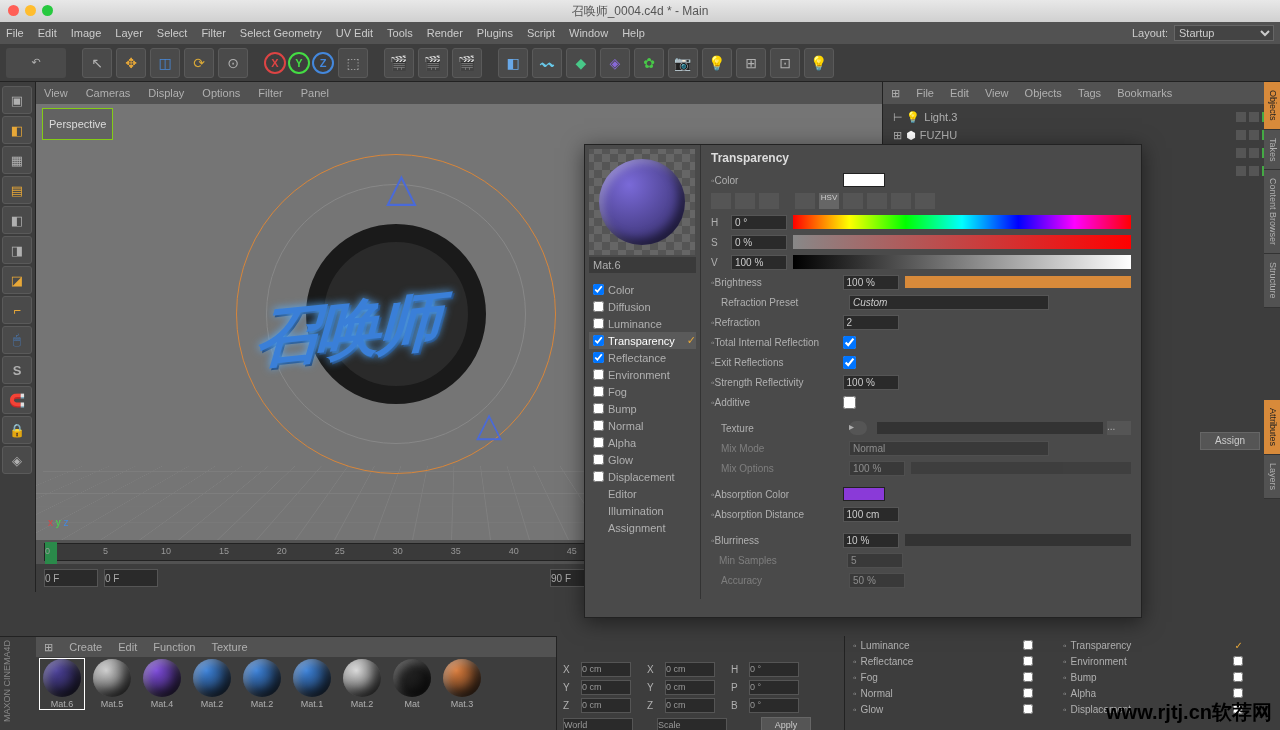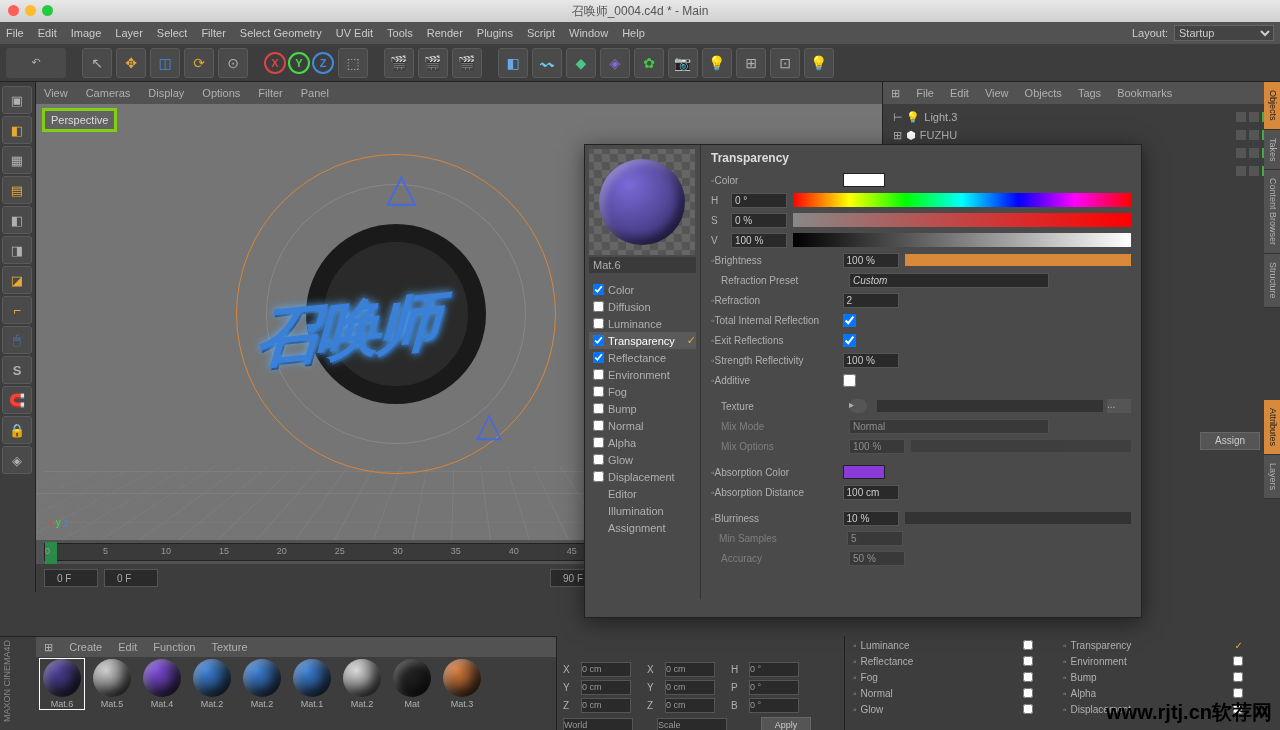--- a/index.html
+++ b/index.html
@@ -18,40 +18,40 @@
 .undo-area { width: 60px; height: 30px; background: #4a4a4a; border-radius: 3px; display: flex; align-items: center; justify-content: center; }
 .xyz { display: flex; gap: 2px; }
 .xyz span { width: 22px; height: 22px; border-radius: 50%; border: 2px solid; display: flex; align-items: center; justify-content: center; font-weight: bold; font-size: 11px; }
 .xyz .x { border-color: #d44; color: #d44; } .xyz .y { border-color: #4d4; color: #4d4; } .xyz .z { border-color: #48d; color: #48d; }
 .main-area { display: flex; height: 510px; }
 .left-tools { width: 36px; background: #3d3d3d; border-right: 1px solid #222; display: flex; flex-direction: column; gap: 2px; padding: 4px 2px; }
 .left-tools .lt { width: 30px; height: 28px; background: #4a4a4a; border: 1px solid #5a5a5a; border-radius: 3px; cursor: pointer; display:flex;align-items:center;justify-content:center;font-size:13px; }
 .viewport-wrap { flex: 1; display: flex; flex-direction: column; }
 .view-menu { height: 22px; background: #525252; display: flex; align-items: center; padding: 0 8px; gap: 18px; }
 .viewport { flex: 1; background: #757575; position: relative; overflow: hidden; }
-.persp-label { position: absolute; top: 4px; left: 6px; color: #ddd; background: rgba(90,90,90,.7); padding: 3px 6px; border: 3px solid #84cc16; }
+.persp-label { position: absolute; top: 4px; left: 6px; color: #ddd; background: rgba(90,90,90,.7); padding: 9px 6px; border: 1px solid #84cc16; }
 .vp-scene { position: absolute; inset: 0; }
 .grid-floor { position: absolute; bottom: 0; left: -20%; right: -20%; height: 50%; background: repeating-linear-gradient(90deg, transparent 0, transparent 38px, #888 38px, #888 39px), repeating-linear-gradient(0deg, transparent 0, transparent 38px, #888 38px, #888 39px); transform: perspective(400px) rotateX(60deg); transform-origin: bottom; opacity: .5; }
 .hud-circle { position: absolute; border-radius: 50%; border: 1px solid #d8863a; }
 .logo3d { position: absolute; left: 26%; top: 42%; font-size: 64px; font-weight: 900; color: #3a7fd8; text-shadow: 0 0 8px #5bb0ff, 2px 2px 0 #1a3a6a; transform: skewX(-8deg) rotate(-6deg); font-style: italic; letter-spacing: -4px; }
 .axis-gizmo { position: absolute; bottom: 12px; left: 12px; font-size: 10px; }
 .right-panel { width: 398px; background: #3d3d3d; border-left: 1px solid #222; }
 .obj-menu { height: 22px; background: #525252; display: flex; align-items: center; padding: 0 8px; gap: 16px; }
 .obj-tree { padding: 4px 2px; }
 .obj-row { display: flex; align-items: center; height: 18px; padding-left: 8px; gap: 4px; cursor: pointer; }
 .obj-row .dots { margin-left: auto; display: flex; gap: 3px; margin-right: 6px; }
 .obj-row .dots i { width: 10px; height: 10px; background: #555; display: block; }
 .obj-row .dots i.on { background: #4a4; }
 .light-ico { color: #fff; }
 .timeline { height: 24px; background: #525252; display: flex; align-items: center; padding: 0 8px; position: relative; }
 .tl-ruler { flex: 1; position: relative; height: 18px; background: #3a3a3a; border: 1px solid #222; }
 .tl-tick { position: absolute; top: 2px; font-size: 9px; color: #999; }
 .tl-marker { position: absolute; left: 0; top: -2px; width: 12px; height: 22px; background: #2a8a4a; }
 .transport { height: 28px; background: #3d3d3d; display: flex; align-items: center; padding: 0 8px; gap: 6px; }
-.frame-in { width: 54px; height: 18px; background: #2a2a2a; border: 1px solid #555; color: #aaa; font-size: 10px; padding: 0 12px; }
+.frame-in { width: 54px; height: 18px; background: #2a2a2a; border: 1px solid #555; color: #aaa; font-size: 10px; padding: 0 0; }
 .tr-btn { width: 24px; height: 20px; background: #4a4a4a; border: 1px solid #5a5a5a; display: flex; align-items: center; justify-content: center; cursor: pointer; font-size: 11px; }
 .play { color: #3cc83c; }
 .matmgr { height: 94px; position: absolute; bottom: 0; left: 0; right: 0; background: #3d3d3d; border-top: 1px solid #222; display: flex; }
 .mat-menu { height: 20px; background: #525252; display: flex; align-items: center; padding: 0 8px; gap: 16px; position: absolute; top: 0; left: 36px; right: 688px; }
 .mat-balls { position: absolute; top: 22px; left: 40px; display: flex; gap: 6px; }
 .mat-ball { width: 44px; display: flex; flex-direction: column; align-items: center; cursor: pointer; }
 .ball { width: 38px; height: 38px; border-radius: 50%; box-shadow: inset -6px -6px 10px rgba(0,0,0,.5), inset 4px 4px 8px rgba(255,255,255,.3); }
 .mat-ball span { font-size: 9px; margin-top: 2px; }
 .mat-ball.sel { outline: 1px solid #fff; }
 .maxon-logo { position: absolute; bottom: 8px; left: 2px; writing-mode: vertical-rl; font-size: 9px; color: #888; transform: rotate(180deg); }
@@ -516,20 +516,32 @@
           </div>
         </div>
     </div>
     <div class="me-right">
       <h4>Transparency</h4>
       <div class="me-prop">
           <span>◦ </span>
           <label>Color</label>
           <div class="swatch" style="background:#fff"></div>
         </div>
+      <div class="icon-row">
+          <i></i>
+          <i></i>
+          <i></i>
+          <i style="width:8px;background:none"></i>
+          <i></i>
+          <i style="background:#666;color:#ccc;text-align:center;font-size:8px;font-style:normal">HSV</i>
+          <i></i>
+          <i></i>
+          <i></i>
+          <i></i>
+        </div>
       <div class="me-prop">
           <label style="width:20px">H</label>
           <input type="text" value="0 °" style="">
           <div class="slider hue-bar"></div>
         </div>
       <div class="me-prop">
           <label style="width:20px">S</label>
           <input type="text" value="0 %" style="">
           <div class="slider sat-bar"></div>
         </div>

